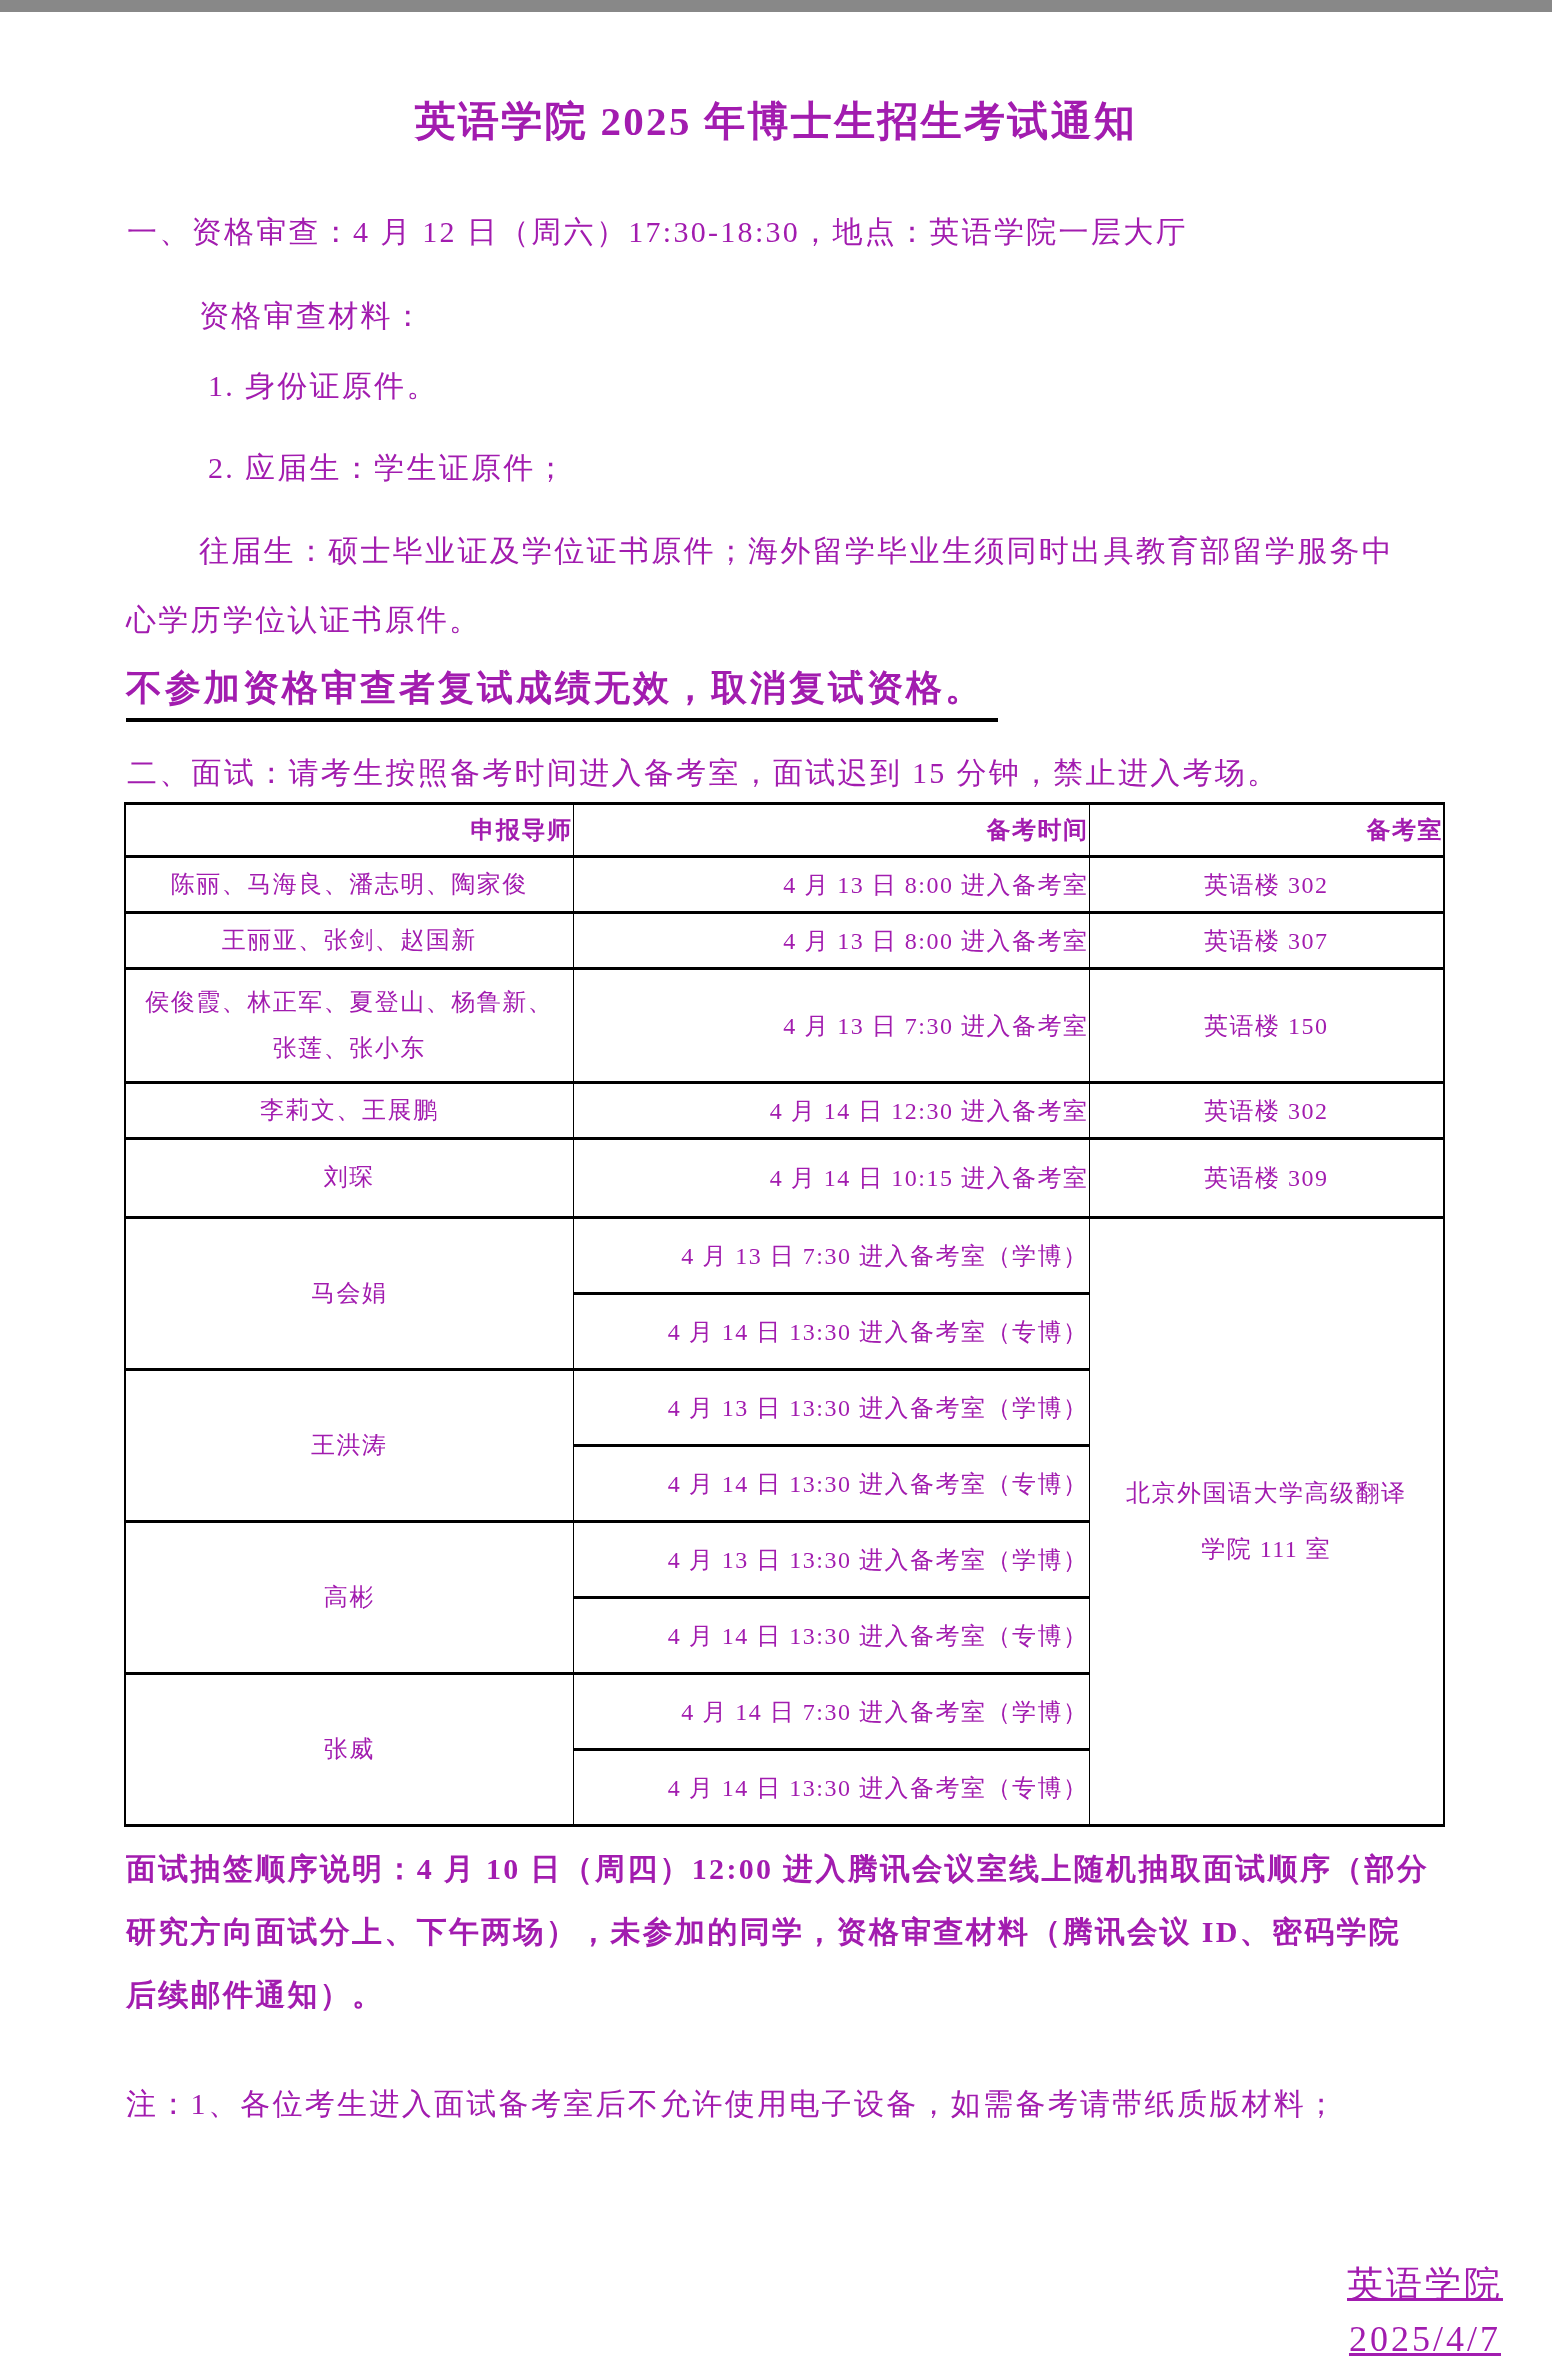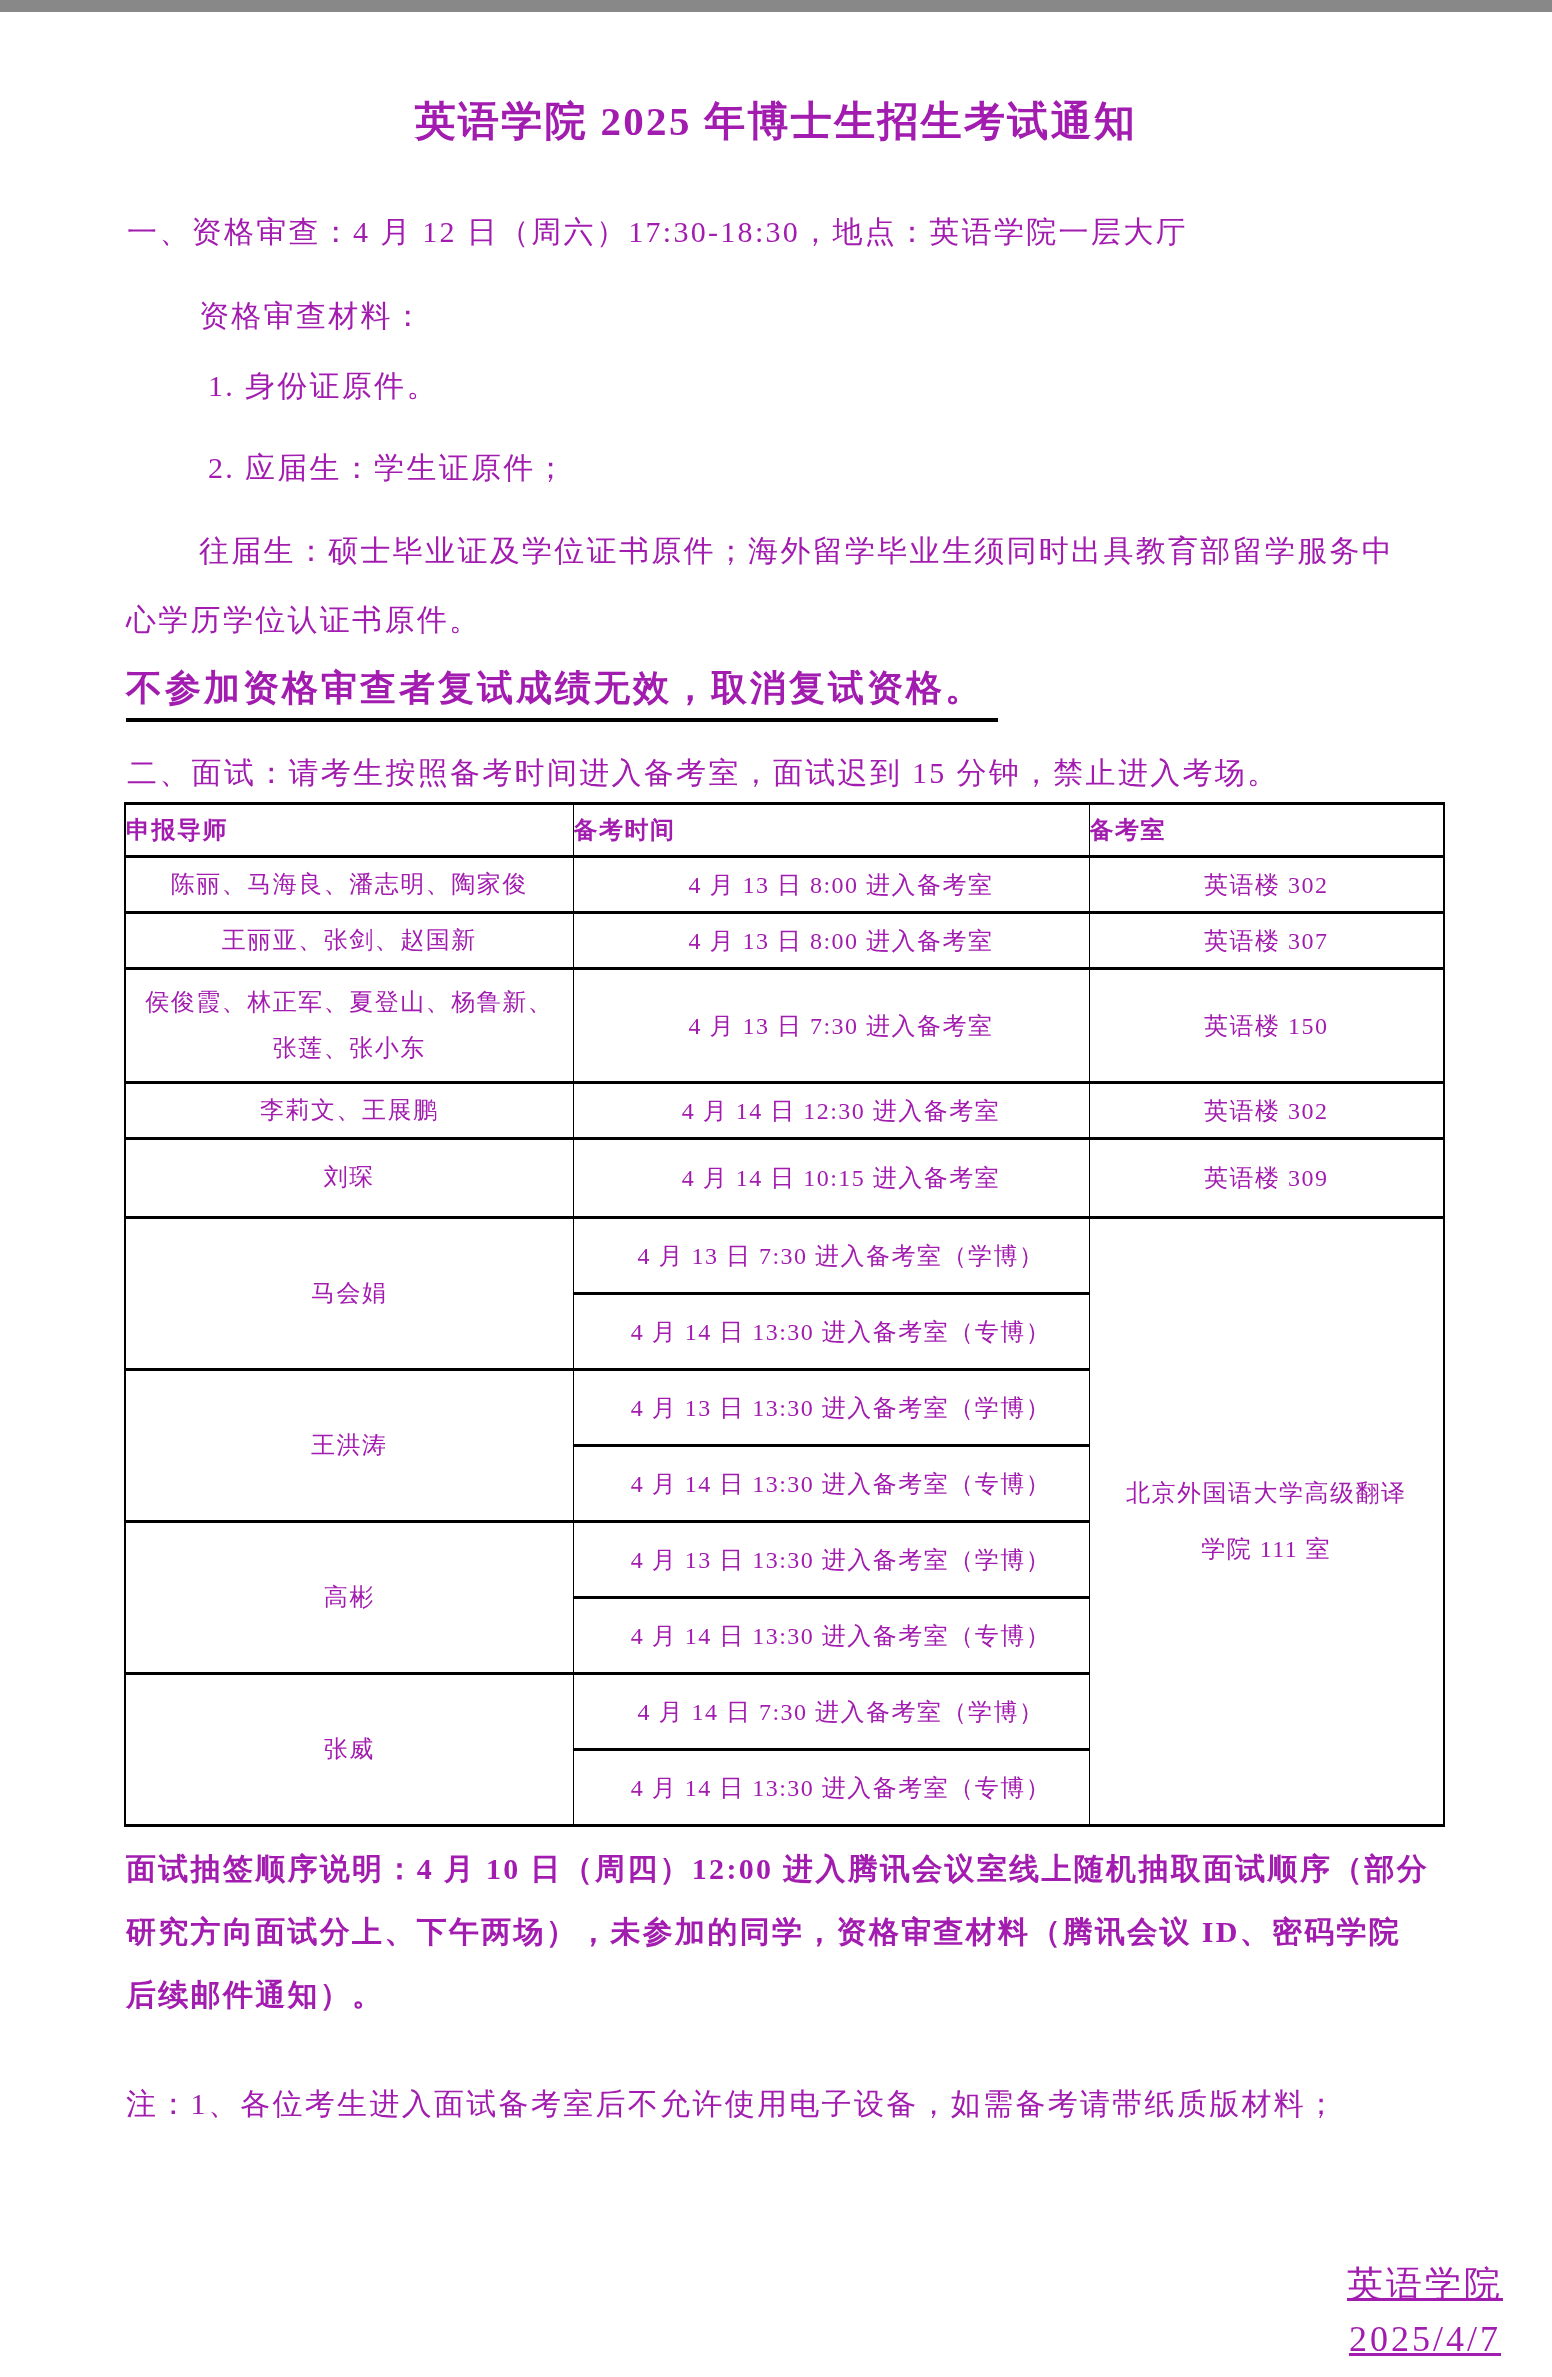--- a/index.html
+++ b/index.html
@@ -45,23 +45,23 @@
     border:2.3px solid #000;
   }
   table.sched th, table.sched td {
     border:1.5px solid #000;
     border-top-width:3px; border-bottom-width:3px;
     font-size:24px; letter-spacing:1.5px;
     vertical-align:middle;
     padding:0;
     overflow:hidden;
   }
-  table.sched th { font-weight:bold; text-align:left; }
+  table.sched th { font-weight:bold; text-align:right; }
   .cell-teacher { text-align:center; white-space:pre-line; line-height:1.9; }
-  .cell-time    { text-align:center; padding-left:20px !important; }
+  .cell-time    { text-align:right; padding-left:20px !important; }
   .cell-room    { text-align:center; }
   .cell-room-merged { text-align:center; white-space:pre-line; line-height:2.3; }
   tr.r-head  { height:53px;  }
   tr.r-a     { height:56px;  }
   tr.r-b     { height:56px;  }
   tr.r-c     { height:114px; }
   tr.r-d     { height:56px;  }
   tr.r-e     { height:79px; }
   tr.r-sub   { height:76px; }
 

